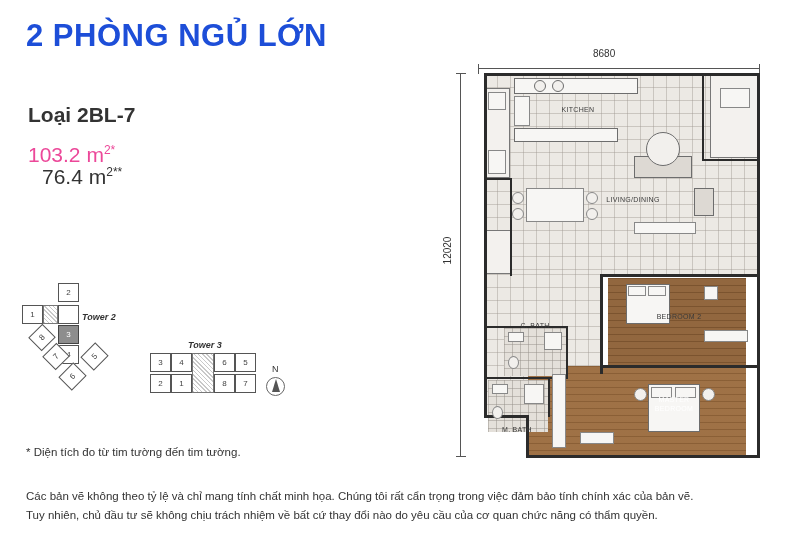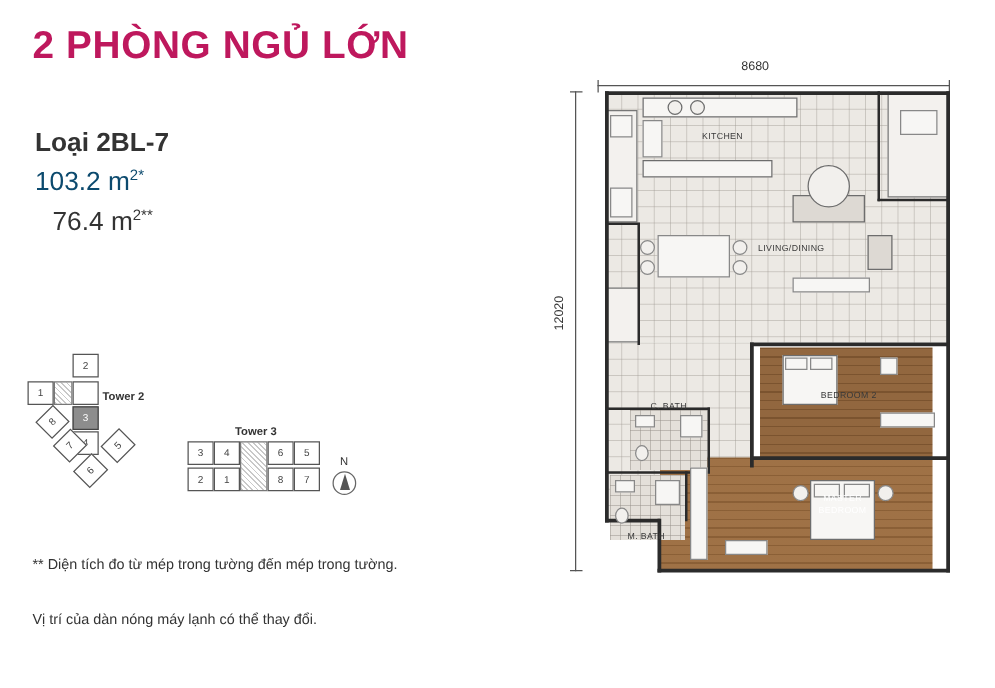--- a/index.html
+++ b/index.html
@@ -16,39 +16,39 @@
     overflow: hidden;
   }
 
   
   #title {
     position: absolute;
     left: 26px;
     top: 18px;
     font-size: 31px;
     font-weight: bold;
-    color: #be185d;
+    color: #1d4ed8;
     letter-spacing: 0.5px;
     white-space: nowrap;
   }
   #type-label {
     position: absolute;
     left: 28px;
     top: 103px;
     font-size: 21px;
     font-weight: bold;
     color: #333333;
     white-space: nowrap;
   }
   #area-1 {
     position: absolute;
     left: 28px;
-    top: 133px;
+    top: 143px;
     font-size: 21px;
-    color: #0c4a6e;
+    color: #ec4899;
     white-space: nowrap;
   }
   #area-2 {
     position: absolute;
     left: 42px;
     top: 165px;
     font-size: 21px;
     color: #333333;
     white-space: nowrap;
   }
@@ -80,20 +80,21 @@
     background: #8d8d8d;
     color: #ffffff;
     border-color: #444;
   }
   .kp-label {
     position: absolute;
     font-size: 9px;
     font-weight: bold;
     color: #333;
     white-space: nowrap;
+    font-style: italic;
   }
   .kp-hatch {
     position: absolute;
     background: repeating-linear-gradient(45deg, #c9c9c9 0 1px, #ffffff 1px 3px);
     border: 1px solid #777;
     box-sizing: border-box;
   }
 
   
   #compass {
@@ -326,25 +327,26 @@
   </div>
 </div>
 
 <div id="compass">
   <div class="n">N</div>
   <div class="needle"></div>
   <div class="ring"></div>
 </div>
 
 <div id="footnotes">
-  <div>** Diện tích đo từ mép trong tường đến mép trong tường.</div>
+  <div>*  Diện tích đo từ tim tường đến tim tường.</div>
 </div>
 
 <div id="disclaimer">
-  <div>Vị trí của dàn nóng máy lạnh có thể thay đổi.</div>
+  <div>Các bản vẽ không theo tỷ lệ và chỉ mang tính chất minh họa. Chúng tôi rất cẩn trọng trong việc đảm bảo tính chính xác của bản vẽ.</div>
+  <div>Tuy nhiên, chủ đầu tư sẽ không chịu trách nhiệm về bất cứ thay đổi nào do yêu cầu của cơ quan chức năng có thẩm quyền.</div>
 </div>
 
 <div id="plan">
 
   <div id="dim-top-line"></div>
   <div id="dim-top-label">8680</div>
   <div id="dim-left-line"></div>
   <div id="dim-left-label">12020</div>
 
   <div class="room tile" style="left:36px; top:34px; width:274px; height:200px;"></div>

